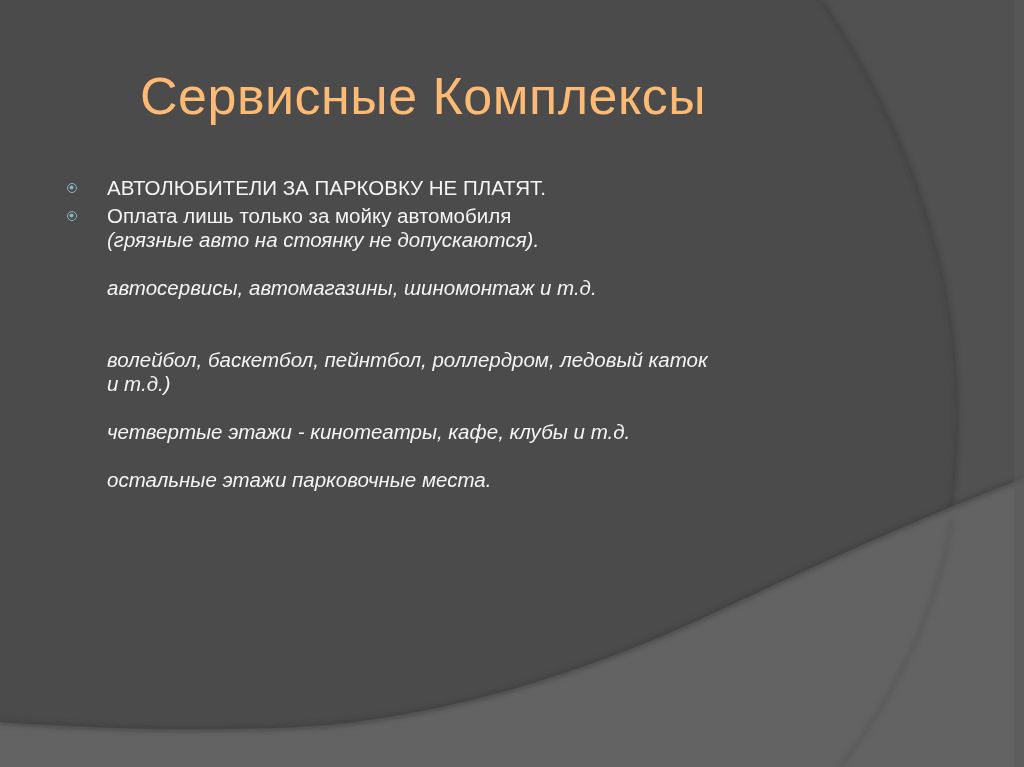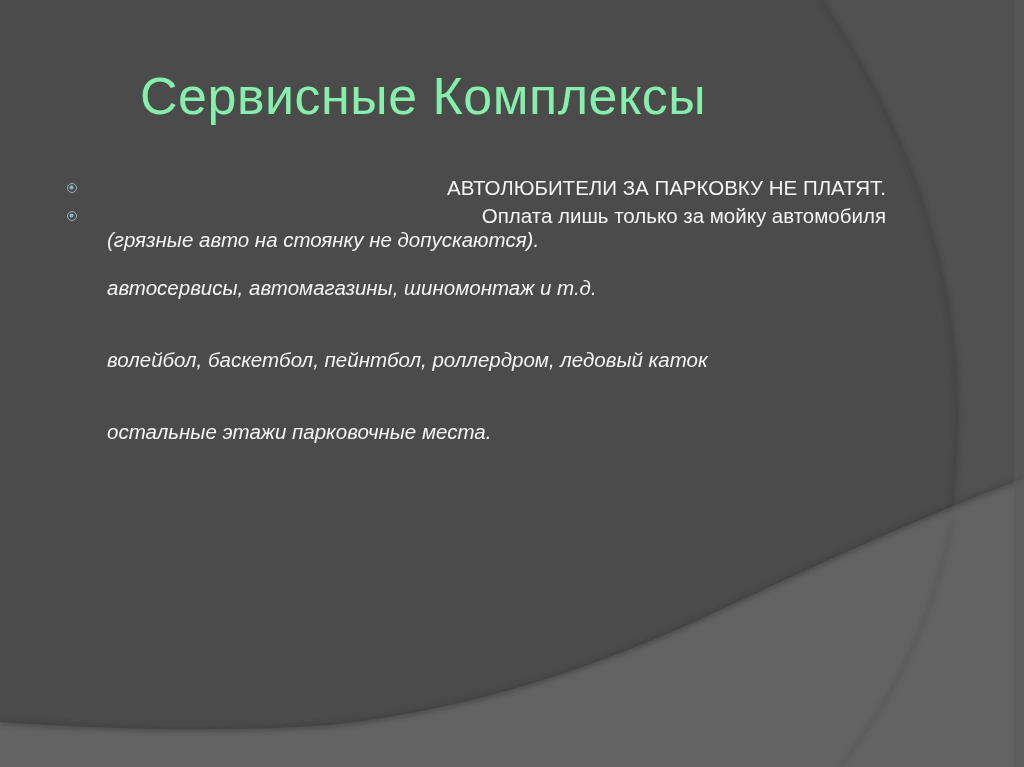--- a/index.html
+++ b/index.html
@@ -24,37 +24,36 @@
       left: 0; top: 0;
       width: 1024px;
       height: 767px;
     }
     .title {
       position: absolute;
       left: 140px;
       top: 66px;
       font-size: 52px;
       font-weight: normal;
-      color: #86efac;
+      color: #fdba74;
       letter-spacing: 0.5px;
       white-space: nowrap;
     }
     .content {
       position: absolute;
       left: 66px;
       top: 176px;
       width: 820px;
       font-size: 20.5px;
       line-height: 24px;
     }
     .bullet-row {
       position: relative;
       padding-left: 41px;
       white-space: nowrap;
-      text-align: right;
     }
     .bullet {
       position: absolute;
       left: 1px;
       top: 7px;
       width: 10px;
       height: 10px;
       border-radius: 50%;
       border: 1.5px solid #8fb0bc;
       box-sizing: border-box;
@@ -114,20 +113,22 @@
     </div>
     <div class="para">(грязные авто на стоянку не допускаются).</div>
 
     <div class="gap"></div>
     <div class="para">автосервисы, автомагазины, шиномонтаж  и т.д.</div>
 
     <div class="gap"></div>
 
     <div class="gap"></div>
     <div class="para">волейбол, баскетбол, пейнтбол, роллердром, ледовый каток</div>
+    <div class="para">и т.д.)</div>
 
     <div class="gap"></div>
+    <div class="para">четвертые этажи - кинотеатры, кафе, клубы и т.д.</div>
 
     <div class="gap"></div>
     <div class="para">остальные этажи парковочные места.</div>
   </div>
 
 </div>
 
 </body></html>

